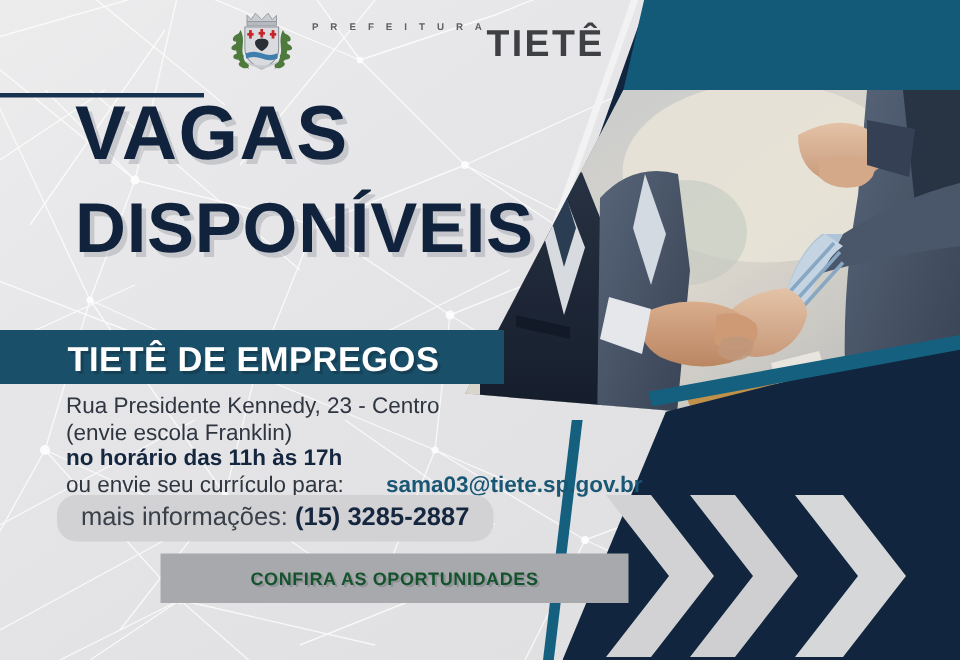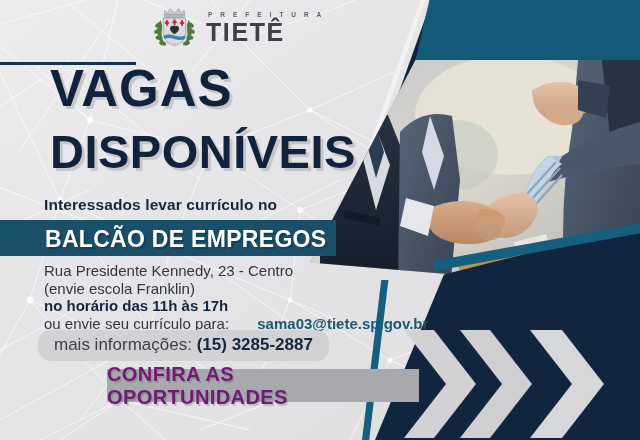--- a/index.html
+++ b/index.html
@@ -66,21 +66,21 @@
   
   .chev{position:absolute;}
   .chev svg{display:block;}
 
   
   .logo{
     position:absolute;top:6px;left:152px;
     display:flex;align-items:center;gap:9px;
   }
   .crest{width:45px;height:45px;}
-  .logo-text{display:flex;flex-direction:column;line-height:1;}
+  .logo-text{display:flex;flex-direction:row;line-height:1;}
   .logo-pref{
     font-size:6.5px;letter-spacing:3.1px;color:#5f6064;
     font-weight:700;margin-left:2px;
   }
   .logo-name{
     font-size:25px;font-weight:800;color:#3f4044;
     letter-spacing:1.6px;margin-top:1px;
   }
 
   
@@ -141,21 +141,21 @@
   .pill .b{font-weight:700;color:#15263f;}
 
   
   .cta{
     position:absolute;top:369px;left:107px;
     width:312px;height:33px;
     background:#a8a9ad;
     display:flex;align-items:center;justify-content:center;
   }
   .cta span{
-    font-size:20px;font-weight:800;color:#701a75;
+    font-size:12px;font-weight:800;color:#14532d;
     letter-spacing:.4px;
     text-shadow:1.5px 1.5px 0 rgba(60,65,75,.22);
   }
 </style>
 </head>
 <body>
 
 <div id="poster">
 
   <svg class="net" viewBox="0 0 640 440" preserveAspectRatio="none">
@@ -350,24 +350,23 @@
       <div class="logo-pref">P R E F E I T U R A</div>
       <div class="logo-name">TIETÊ</div>
     </div>
   </div>
 
   <div class="rule"></div>
 
   <div class="h-vagas">VAGAS</div>
   <div class="h-disp">DISPONÍVEIS</div>
 
-  <div class="sub">Interessados levar currículo no</div>
 
   <div class="banner"></div>
-  <div class="banner-txt">BALCÃO DE EMPREGOS</div>
+  <div class="banner-txt">TIETÊ DE EMPREGOS</div>
 
   <div class="addr">
     <div>Rua Presidente Kennedy, 23 - Centro</div>
     <div>(envie escola Franklin)</div>
     <div class="b">no horário das 11h às 17h</div>
     <div>
       <span>ou envie seu currículo para: </span><span class="mail">sama03@tiete.sp.gov.br</span>
     </div>
   </div>
 

